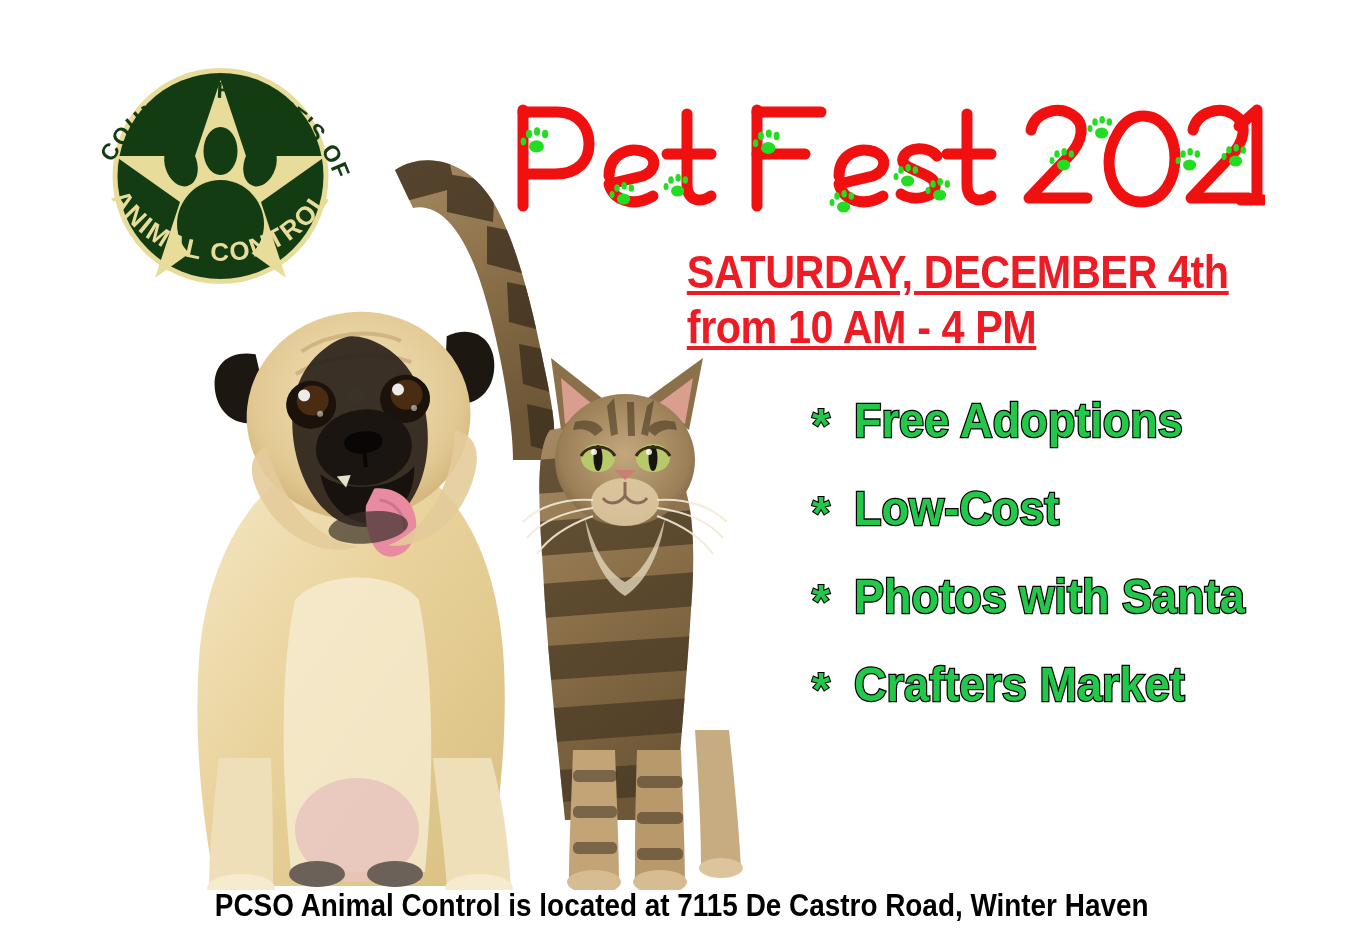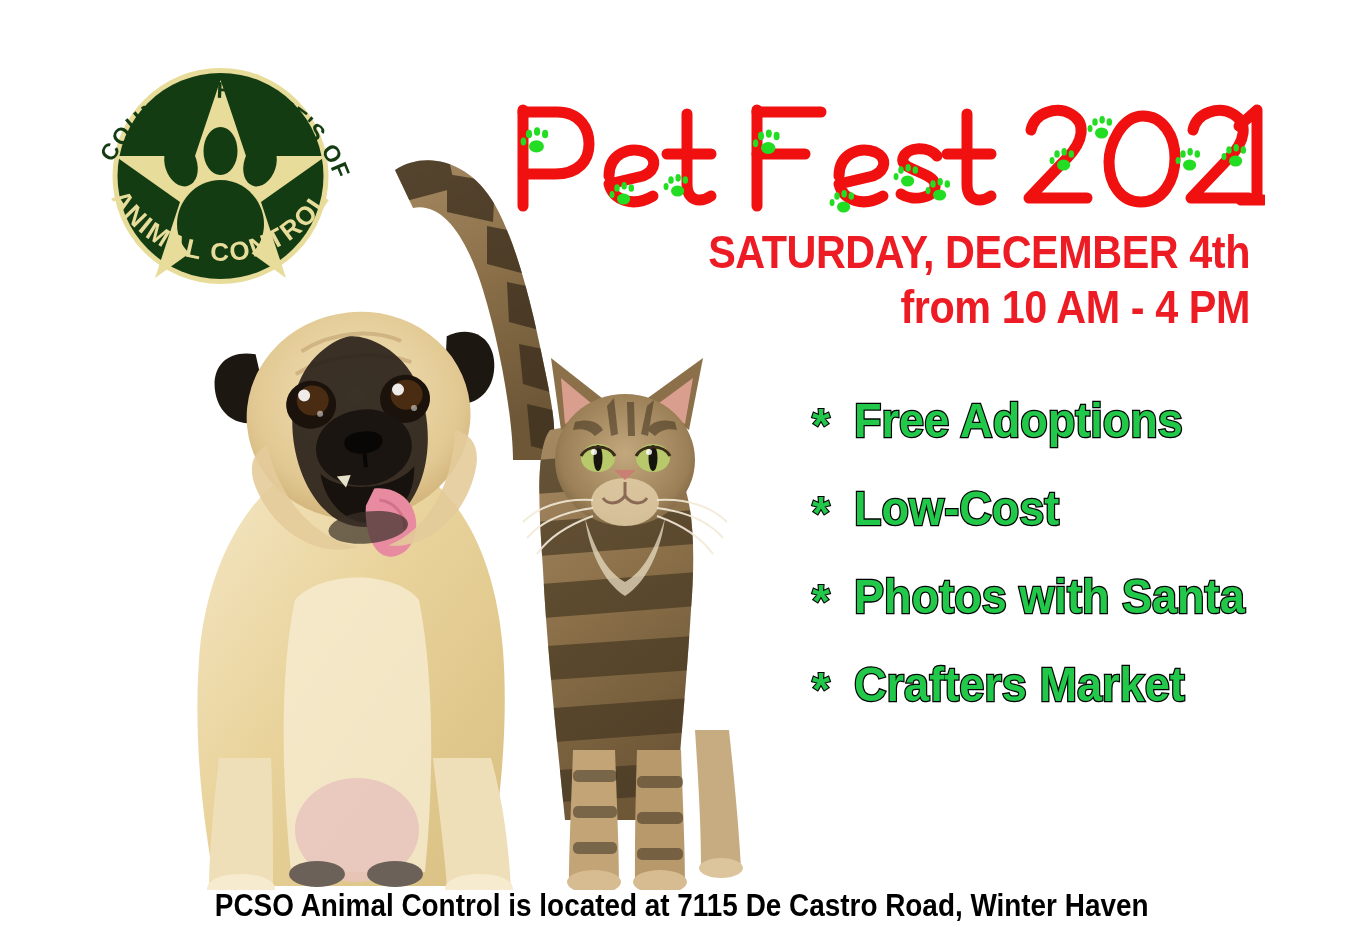--- a/index.html
+++ b/index.html
@@ -43,27 +43,28 @@
     top: 92px;
     width: 760px;
     height: 130px;
   }
   #title svg { display: block; width: 100%; height: 100%; }
 
   
   #dateblock {
     position: absolute;
     left: 610px;
-    top: 228px;
+    top: 248px;
     width: 640px;
-    text-align: right;
+    text-align: left;
     color: #ED1C24;
     font-weight: bold;
     font-stretch: condensed;
     line-height: 1.0;
+    text-decoration: underline;
   }
   .date-line-1 {
     font-size: 47px;
     letter-spacing: -0.5px;
     transform: scaleX(0.88);
     transform-origin: right center;
     display: block;
   }
   .date-line-2 {
     font-size: 47px;

